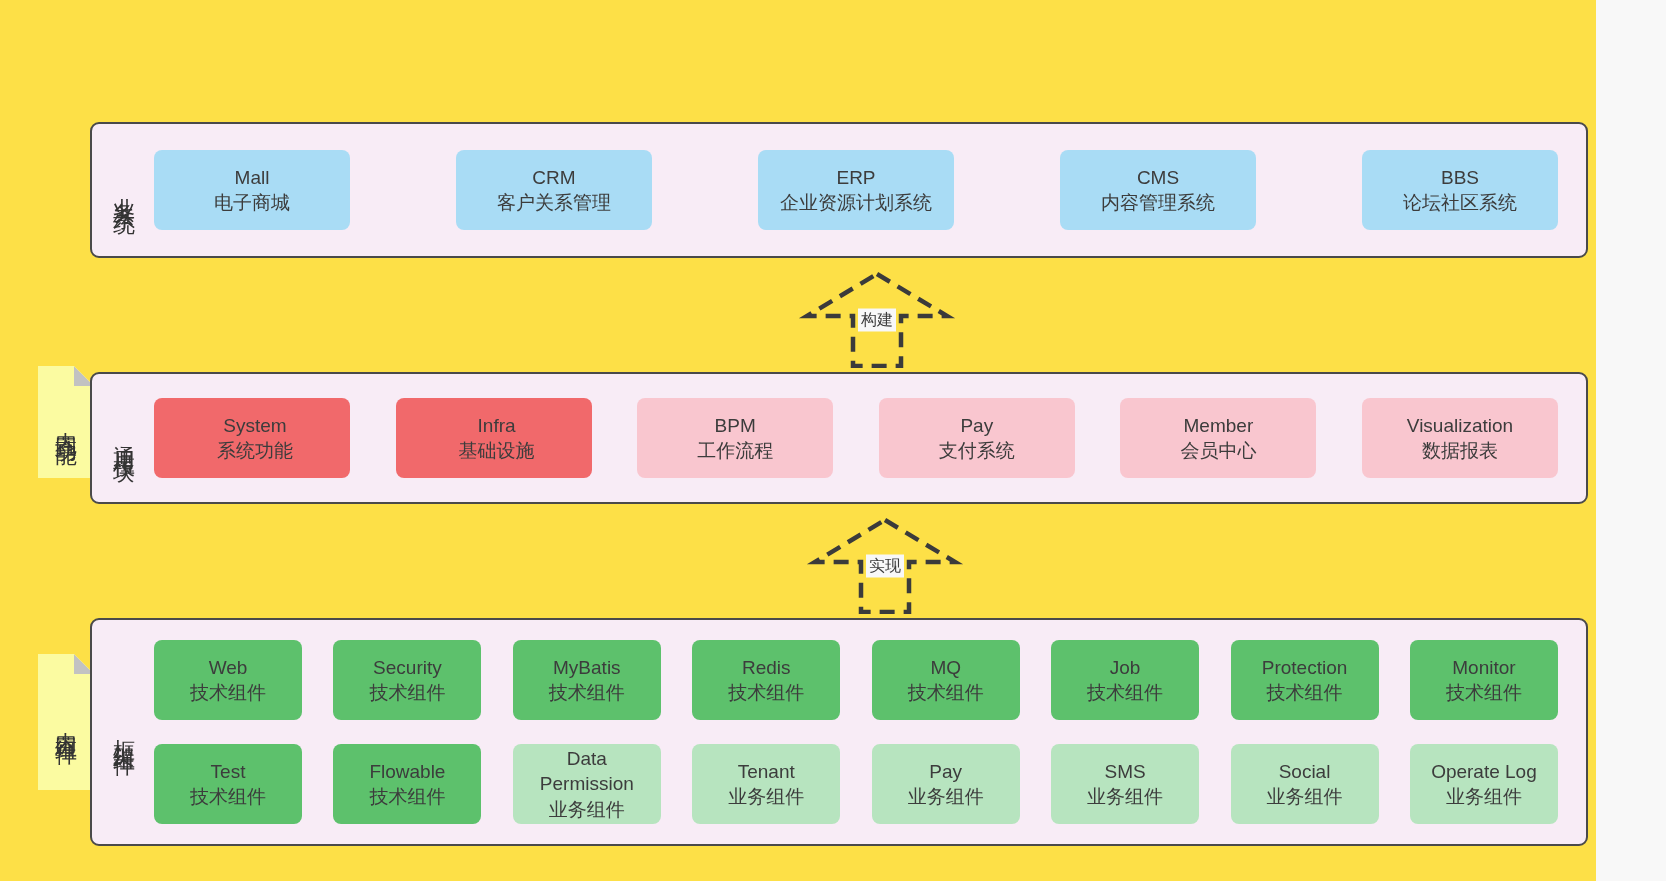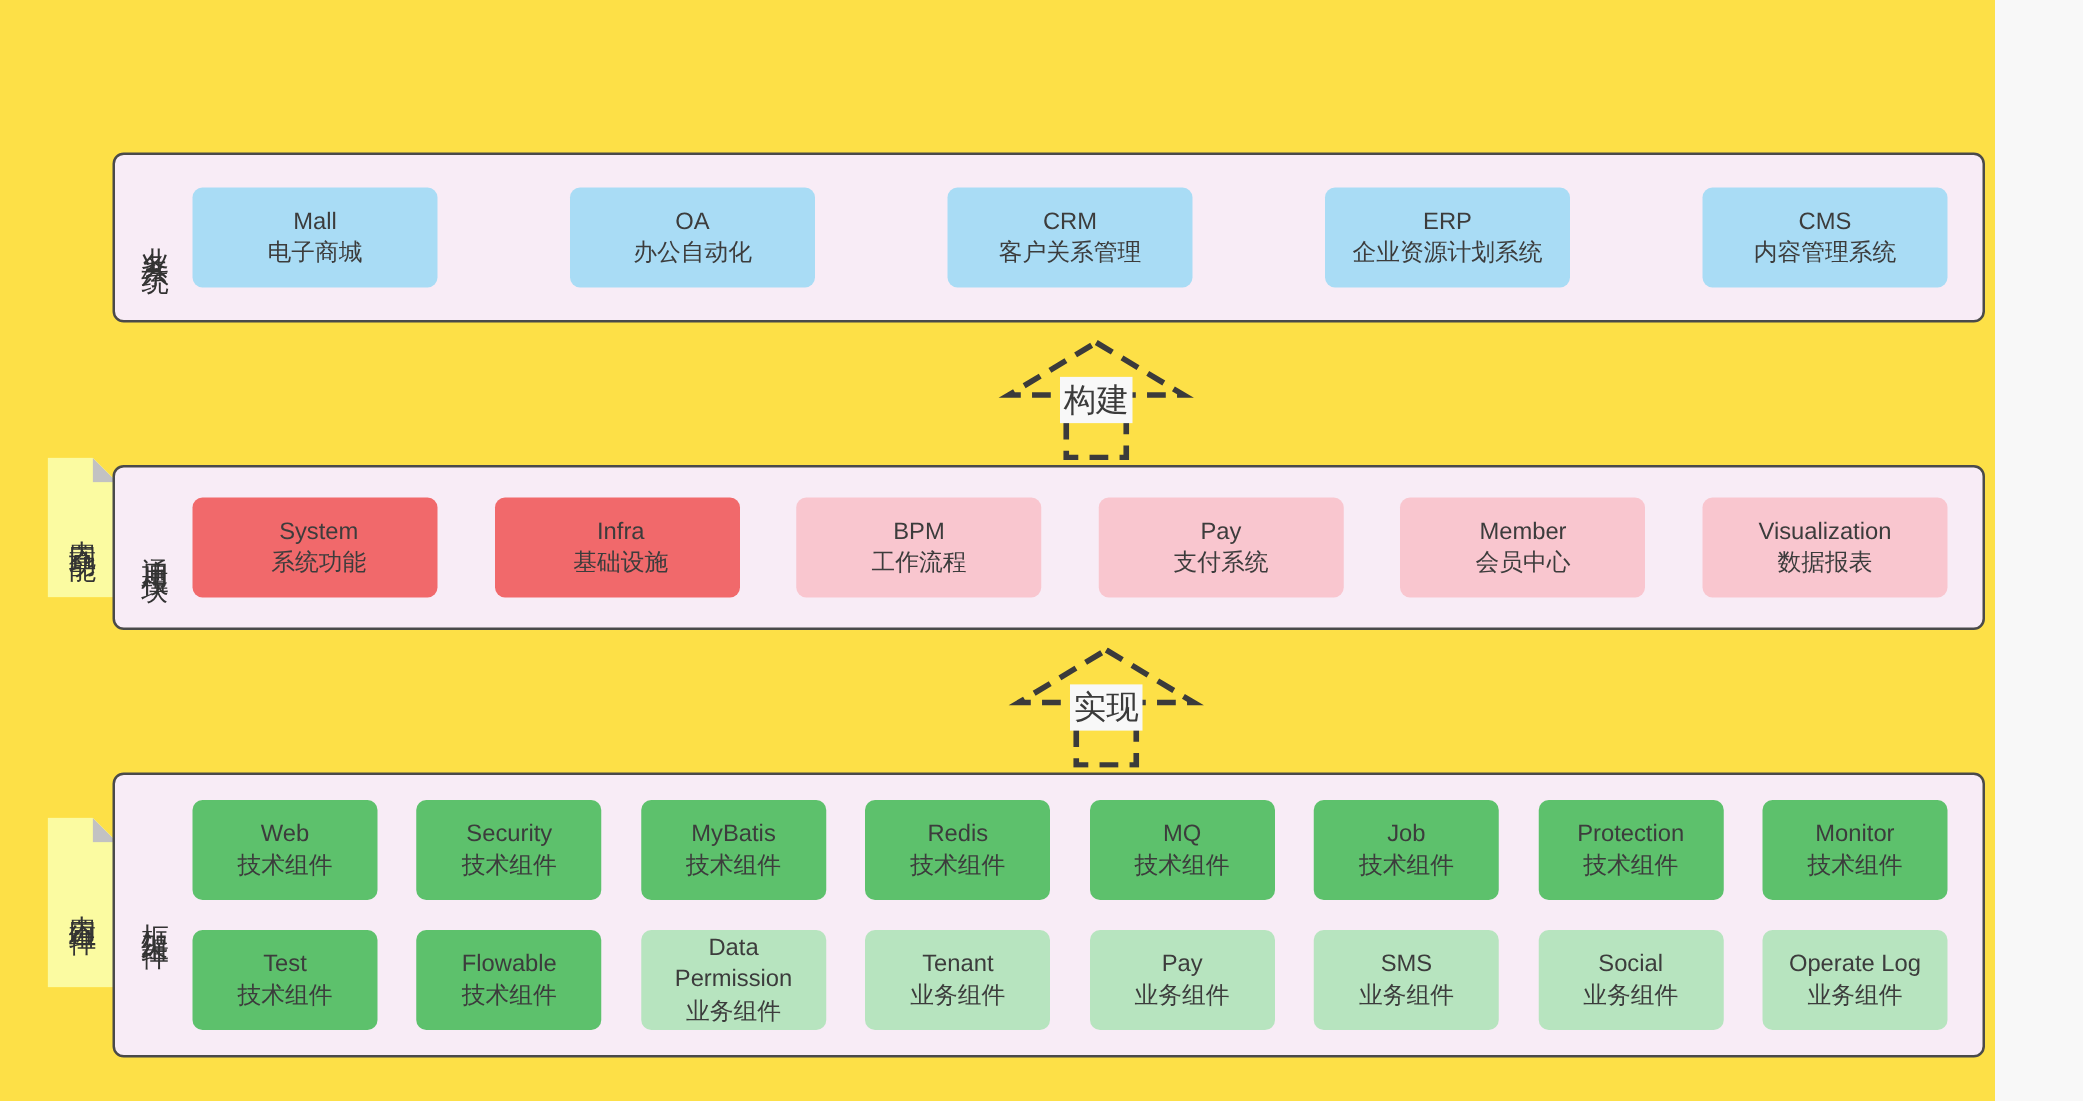--- a/index.html
+++ b/index.html
@@ -53,21 +53,21 @@
     clip-path:polygon(0 0, 100% 100%, 0 100%);
   }
 
   
   .arrow-wrap{position:absolute;width:170px;height:96px;}
   .arrow-build{left:792px;top:272px;}
   .arrow-impl{left:800px;top:518px;}
   .arrow-wrap svg{position:absolute;left:0;top:0;}
   .arrow-label{
     position:absolute;left:85px;top:48px;transform:translate(-50%,-50%);
-    background:#f8f8f8;padding:1px 3px;font-size:26px;color:#3b3b3b;white-space:nowrap;
+    background:#f8f8f8;padding:1px 3px;font-size:16px;color:#3b3b3b;white-space:nowrap;
   }
 </style>
 </head>
 <body>
 
 <div class="canvas">
 
   <div class="note note-modules">
     <span>内置功能</span>
     <span class="fold"></span>
@@ -79,34 +79,34 @@
 
   <div class="panel panel-business">
     <div class="side-label">业务系统</div>
     <div class="rows">
       <div class="row">
         <div class="box box-wide blue">
           <div class="en">Mall</div>
           <div class="zh">电子商城</div>
         </div>
         <div class="box box-wide blue">
-          <div class="en">OA</div>
-          <div class="zh">办公自动化</div>
-        </div>
-        <div class="box box-wide blue">
           <div class="en">CRM</div>
           <div class="zh">客户关系管理</div>
         </div>
         <div class="box box-wide blue">
           <div class="en">ERP</div>
           <div class="zh">企业资源计划系统</div>
         </div>
         <div class="box box-wide blue">
           <div class="en">CMS</div>
           <div class="zh">内容管理系统</div>
+        </div>
+        <div class="box box-wide blue">
+          <div class="en">BBS</div>
+          <div class="zh">论坛社区系统</div>
         </div>
       </div>
     </div>
   </div>
 
   <div class="arrow-wrap arrow-build">
     <svg width="170" height="96" viewBox="0 0 170 96">
       <path d="M85 2 L155 44 L109 44 L109 94 L61 94 L61 44 L15 44 Z" fill="none" stroke="#3b3b3b" stroke-width="4.5" stroke-dasharray="15 9"></path>
     </svg>
     <div class="arrow-label">构建</div>

